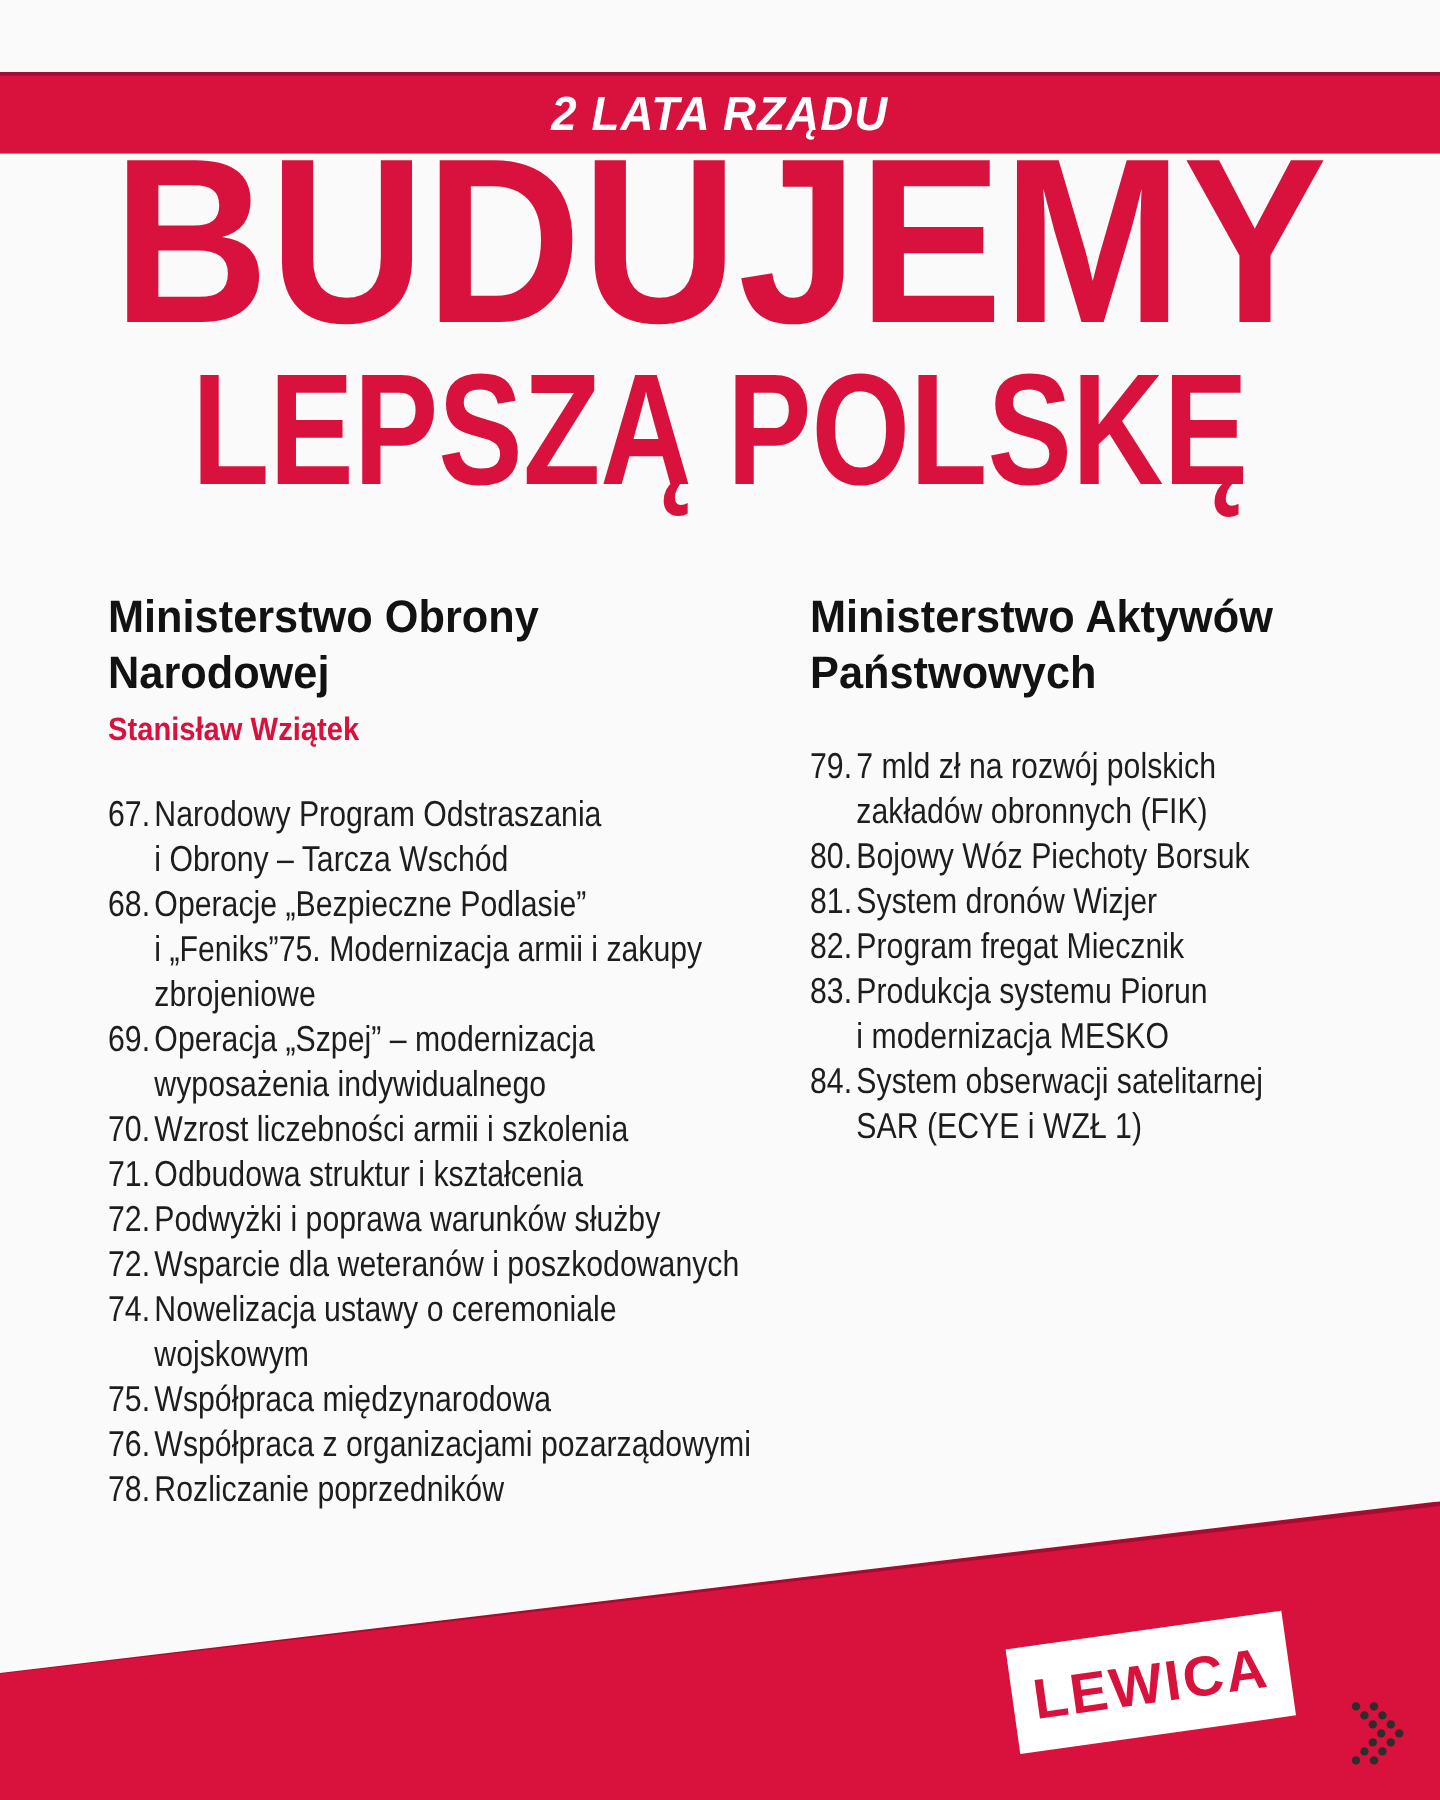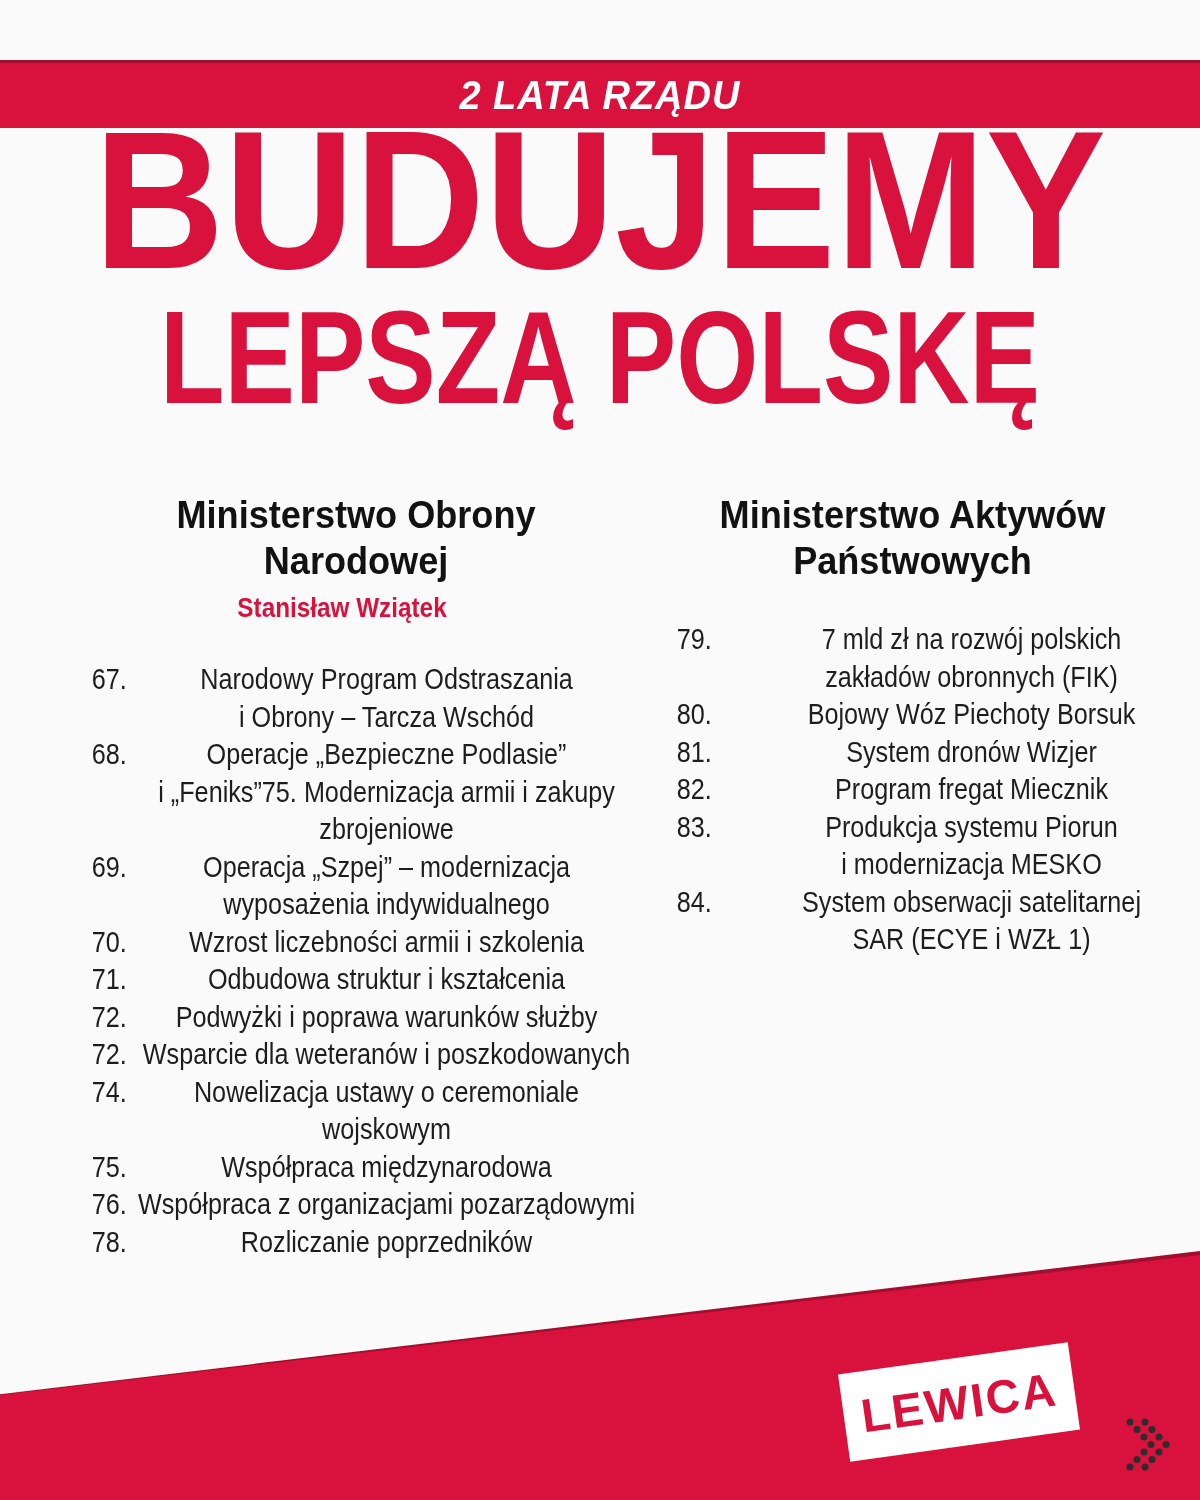--- a/index.html
+++ b/index.html
@@ -31,21 +31,21 @@
     font-weight:bold;font-size:196px;line-height:1;letter-spacing:0px;
     transform:scaleX(.92);transform-origin:50% 50%;white-space:nowrap;
   }
   .title2{
     position:absolute;left:0;top:292px;width:1200px;
     text-align:center;color:var(--red,#d8123c);
     font-weight:bold;font-size:132px;line-height:1;letter-spacing:0px;
     transform:scaleX(.80);transform-origin:50% 50%;white-space:nowrap;
   }
   
-  .col{position:absolute;top:492px;text-align:center;}
+  .col{position:absolute;top:492px;}
   .col-left{left:90px;width:560px;}
   .col-right{left:675px;width:500px;}
   .col h2{
     margin:0;font-size:38px;line-height:46px;font-weight:bold;color:#121212;
     white-space:pre-line;letter-spacing:0;
     transform:scaleX(.95);transform-origin:0 0;
   }
   .ministers{margin-top:9px;}
   .minister{
     color:var(--red,#d8123c);font-weight:bold;font-size:27px;line-height:31px;

